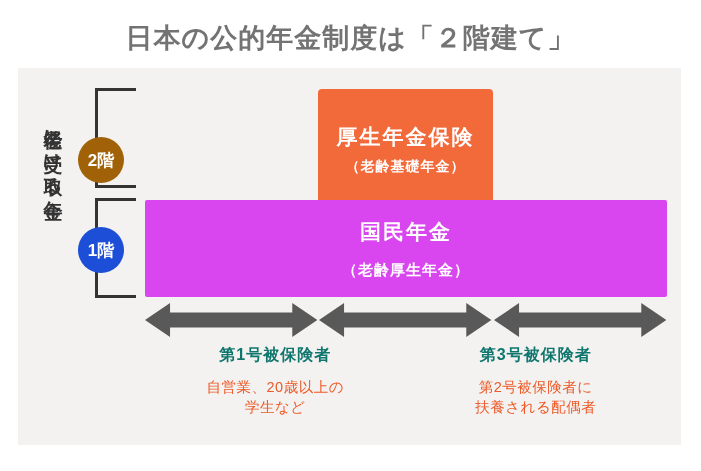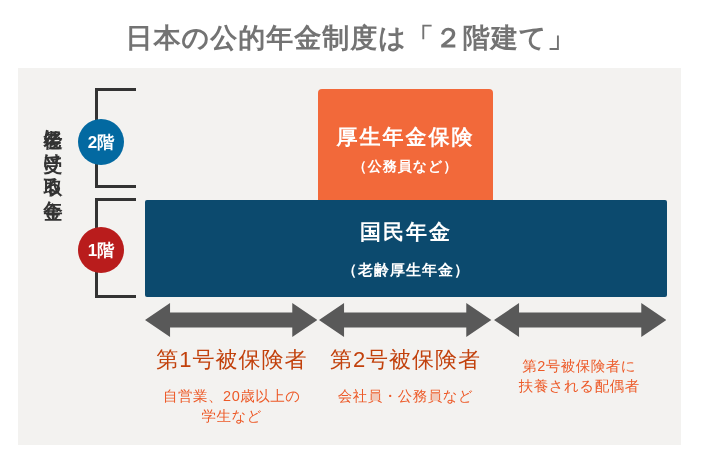--- a/index.html
+++ b/index.html
@@ -53,41 +53,41 @@
     width: 46px; height: 46px;
     border-radius: 50%;
     color: #ffffff;
     font-size: 17px;
     font-weight: bold;
     display: flex;
     align-items: center;
     justify-content: center;
     letter-spacing: 0px;
   }
-  .badge-2f { top: 51px; background: #0369a1; }
-  .badge-1f { top: 159px; background: #b91c1c; }
+  .badge-2f { top: 69px; background: #a16207; }
+  .badge-1f { top: 159px; background: #1d4ed8; }
   .box {
     position: absolute;
     color: #ffffff;
     display: flex;
     flex-direction: column;
     align-items: center;
     justify-content: center;
     text-align: center;
   }
   .box-orange {
     left: 300px; top: 21px;
     width: 175px; height: 120px;
     background: #F2693A;
     border-radius: 4px;
   }
   .box-gray {
     left: 127px; top: 132px;
     width: 522px; height: 97px;
-    background: #0c4a6e;
+    background: #d946ef;
     border-radius: 2px;
     gap: 8px;
   }
   .box-title {
     font-size: 21px;
     font-weight: bold;
     letter-spacing: 2px;
   }
   .box-sub {
     font-size: 14px;
@@ -108,23 +108,23 @@
     position: absolute;
     left: 127px; top: 277px;
     width: 521px;
     display: flex;
   }
   .cat-col {
     flex: 1 1 0;
     text-align: center;
   }
   .cat-label {
-    font-size: 22px;
-    font-weight: normal;
-    color: #c2410c;
+    font-size: 16px;
+    font-weight: bold;
+    color: #0f766e;
     letter-spacing: 1px;
   }
   .cat-desc {
     margin-top: 12px;
     font-size: 14.5px;
     font-weight: normal;
     color: #ED5A28;
     line-height: 1.35;
     white-space: pre-line;
     letter-spacing: 0.5px;
@@ -140,21 +140,21 @@
   <div class="side-label">老後に受け取る年金</div>
 
   <div class="bracket bracket-2f"></div>
   <div class="bracket bracket-1f"></div>
 
   <div class="badge badge-2f">2階</div>
   <div class="badge badge-1f">1階</div>
 
   <div class="box box-orange">
     <div class="box-title">厚生年金保険</div>
-    <div class="box-sub">（公務員など）</div>
+    <div class="box-sub">（老齢基礎年金）</div>
   </div>
 
   <div class="box box-gray">
     <div class="box-title">国民年金</div>
     <div class="box-sub">（老齢厚生年金）</div>
   </div>
 
   <div class="arrow-row">
     <svg viewBox="0 0 172 32" preserveAspectRatio="none">
       <polygon points="0,16 25,0 25,9 147,9 147,0 172,16 147,32 147,23 25,23 25,32" fill="#595959"></polygon>
@@ -167,22 +167,19 @@
     </svg>
   </div>
 
   <div class="cat-row">
     <div class="cat-col">
       <div class="cat-label">第1号被保険者</div>
       <div class="cat-desc">自営業、20歳以上の
 学生など</div>
     </div>
     <div class="cat-col">
-      <div class="cat-label">第2号被保険者</div>
-      <div class="cat-desc">会社員・公務員など</div>
-    </div>
-    <div class="cat-col">
+      <div class="cat-label">第3号被保険者</div>
       <div class="cat-desc">第2号被保険者に
 扶養される配偶者</div>
     </div>
   </div>
 
 </div>
 
 </body></html>

